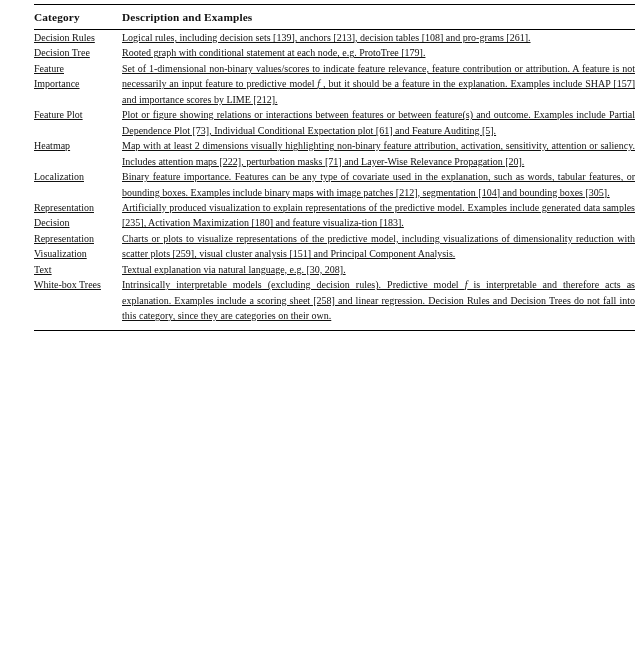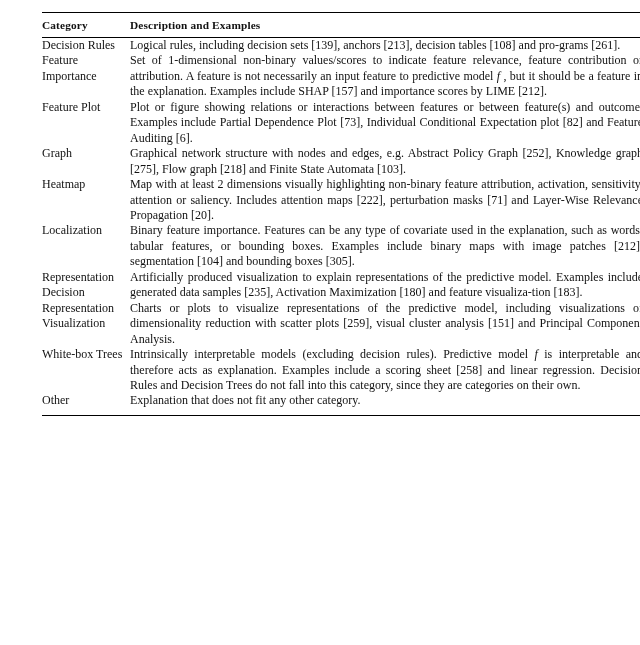--- a/index.html
+++ b/index.html
@@ -12,21 +12,21 @@
     height: 645px;
     overflow: hidden;
     font-family: "Liberation Serif", "DejaVu Serif", serif;
     color: #111111;
     -webkit-font-smoothing: antialiased;
   }
   .table-wrap {
     position: relative;
     width: 612px;
     box-sizing: border-box;
-    padding: 12px;
+    padding: 4px;
   }
   table.booktabs {
     width: 601px;
     margin-left: 30px;
     border-collapse: collapse;
     table-layout: fixed;
   }
   table.booktabs tr.head-row th {
     border-top: 1.3px solid #000;
     border-bottom: 0.9px solid #000;
@@ -34,22 +34,23 @@
     text-align: left;
     vertical-align: bottom;
     padding: 5px 0 5px 0;
     font-size: 11.3px;
     line-height: 14px;
     letter-spacing: 0.15px;
   }
   table.booktabs td {
     vertical-align: top;
     padding: 0;
-    font-size: 12px;
+    font-size: 10px;
     line-height: 15.45px;
+    text-decoration: underline;
   }
   col.c-cat { width: 88px; }
   col.c-desc { width: 513px; }
 
   .cat-cell {
     padding-top: 7px;
     padding-bottom: 0px;
     padding-right: 4px;
     white-space: normal;
     word-spacing: normal;
@@ -90,36 +91,36 @@
     </thead>
     <tbody id="tbody">
         <tr class="data-row">
           <td class="cat-cell">
             <span class="cat-line">Decision Rules</span>
           </td>
           <td class="desc-cell">Logical rules, including decision sets [139], anchors [213], decision tables [108] and pro-grams [261].</td>
         </tr>
         <tr class="data-row">
           <td class="cat-cell">
+            <span class="cat-line">Decision Tree</span>
+          </td>
+          <td class="desc-cell">Rooted graph with conditional statement at each node, e.g. ProtoTree [179].</td>
+        </tr>
+        <tr class="data-row">
+          <td class="cat-cell">
             <span class="cat-line">Feature</span>
             <span class="cat-line">Importance</span>
           </td>
           <td class="desc-cell">Set of 1-dimensional non-binary values/scores to indicate feature relevance, feature contribution or attribution. A feature is not necessarily an input feature to predictive model <i>f</i> , but it should be a feature in the explanation. Examples include SHAP [157] and importance scores by LIME [212].</td>
         </tr>
         <tr class="data-row">
           <td class="cat-cell">
             <span class="cat-line">Feature Plot</span>
           </td>
-          <td class="desc-cell">Plot or figure showing relations or interactions between features or between feature(s) and outcome. Examples include Partial Dependence Plot [73], Individual Conditional Expectation plot [82] and Feature Auditing [6].</td>
-        </tr>
-        <tr class="data-row">
-          <td class="cat-cell">
-            <span class="cat-line">Graph</span>
-          </td>
-          <td class="desc-cell">Graphical network structure with nodes and edges, e.g. Abstract Policy Graph [252], Knowledge graph [275], Flow graph [218] and Finite State Automata [103].</td>
+          <td class="desc-cell">Plot or figure showing relations or interactions between features or between feature(s) and outcome. Examples include Partial Dependence Plot [73], Individual Conditional Expectation plot [61] and Feature Auditing [5].</td>
         </tr>
         <tr class="data-row">
           <td class="cat-cell">
             <span class="cat-line">Heatmap</span>
           </td>
           <td class="desc-cell">Map with at least 2 dimensions visually highlighting non-binary feature attribution, activation, sensitivity, attention or saliency. Includes attention maps [222], perturbation masks [71] and Layer-Wise Relevance Propagation [20].</td>
         </tr>
         <tr class="data-row">
           <td class="cat-cell">
             <span class="cat-line">Localization</span>
@@ -135,26 +136,26 @@
         </tr>
         <tr class="data-row">
           <td class="cat-cell">
             <span class="cat-line">Representation</span>
             <span class="cat-line">Visualization</span>
           </td>
           <td class="desc-cell">Charts or plots to visualize representations of the predictive model, including visualizations of dimensionality reduction with scatter plots [259], visual cluster analysis [151] and Principal Component Analysis.</td>
         </tr>
         <tr class="data-row">
           <td class="cat-cell">
+            <span class="cat-line">Text</span>
+          </td>
+          <td class="desc-cell">Textual explanation via natural language, e.g. [30, 208].</td>
+        </tr>
+        <tr class="data-row">
+          <td class="cat-cell">
             <span class="cat-line">White-box Trees</span>
           </td>
           <td class="desc-cell">Intrinsically interpretable models (excluding decision rules). Predictive model <i>f</i> is interpretable and therefore acts as explanation. Examples include a scoring sheet [258] and linear regression. Decision Rules and Decision Trees do not fall into this category, since they are categories on their own.</td>
-        </tr>
-        <tr class="data-row">
-          <td class="cat-cell">
-            <span class="cat-line">Other</span>
-          </td>
-          <td class="desc-cell">Explanation that does not fit any other category.</td>
         </tr>
       </tbody>
   </table>
   <div class="bottom-rule"></div>
 </div>
 
 </body></html>

